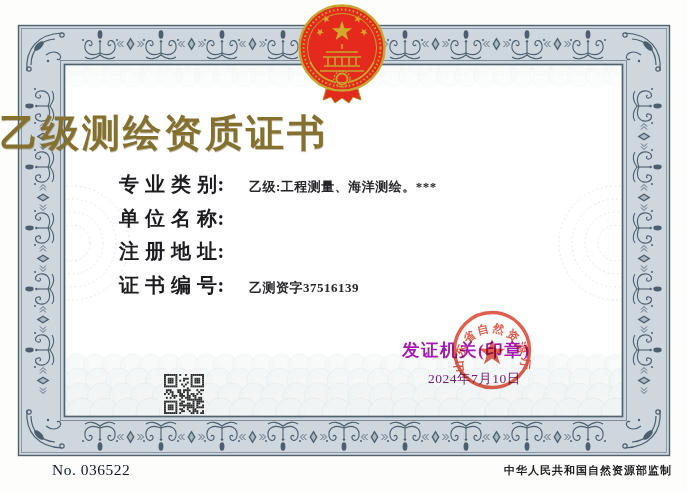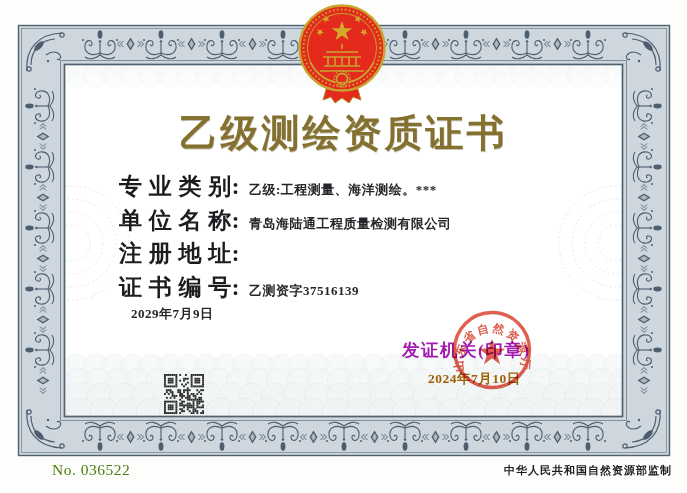--- a/index.html
+++ b/index.html
@@ -4,47 +4,47 @@
 <style>
   html,body{margin:0;padding:0;background:#ffffff;}
   .page{
     position:relative;width:687px;height:493px;overflow:hidden;
     background:#fdfdfb;
     font-family:"Liberation Serif","DejaVu Serif",serif;
   }
   .abs{position:absolute;}
   
   .cert-title{
-    left:0;top:108px;width:687px;text-align:center;
+    left:0;top:108px;width:687px;
     font-size:38px;font-weight:bold;letter-spacing:3px;
     color:var(--gold,#847130);
     text-shadow:0.5px 0.5px 0 rgba(90,75,25,.35);
   }
   
   .fields{left:119px;top:171px;width:470px;}
   .field-row{display:flex;align-items:baseline;height:33.6px;}
   .field-label{
     width:118px;flex:0 0 118px;
-    font-size:23px;font-weight:bold;color:#1c1c20;
+    font-size:20px;font-weight:bold;color:#1c1c20;
     white-space:nowrap;letter-spacing:0.5px;
   }
   .field-value{
     margin-left:12px;font-size:13px;font-weight:bold;color:#26262a;
     white-space:nowrap;letter-spacing:0.5px;
   }
   .issuer{
     left:402px;top:338px;font-size:17.5px;font-weight:bold;
     color:#a21caf;letter-spacing:1.5px;white-space:nowrap;
   }
   .issue-date{
-    left:428px;top:370px;font-size:13.5px;font-weight:bold;
-    color:#a16207;letter-spacing:0.5px;white-space:nowrap;
+    left:428px;top:370px;font-size:13.5px;font-weight:normal;
+    color:#701a75;letter-spacing:0.5px;white-space:nowrap;
   }
   .serial{
-    left:52px;top:461px;font-size:15.5px;color:#4d7c0f;letter-spacing:0.5px;
+    left:52px;top:461px;font-size:15.5px;color:#0f172a;letter-spacing:0.5px;
   }
   .footer-right{
     right:15px;top:463px;font-size:11px;font-weight:bold;color:#1d1d1f;
     letter-spacing:1px;
   }
   .seal-svg{left:450px;top:306px;mix-blend-mode:multiply;}
   .qr-svg{left:164px;top:374px;}
   .emblem-svg{left:297px;top:2px;}
   svg{display:block;}
 </style>
@@ -366,31 +366,29 @@
 
   <div class="abs cert-title">乙级测绘资质证书</div>
 
   <div class="abs fields">
     <div class="field-row">
       <span class="field-label">专 业 类 别:</span>
       <span class="field-value">乙级:工程测量、海洋测绘。***</span>
     </div>
     <div class="field-row">
       <span class="field-label">单 位 名 称:</span>
-      <span class="field-value">青岛海陆通工程质量检测有限公司</span>
     </div>
     <div class="field-row">
       <span class="field-label">注 册 地 址:</span>
     </div>
     <div class="field-row">
       <span class="field-label">证 书 编 号:</span>
       <span class="field-value">乙测资字37516139</span>
     </div>
     <div class="field-row">
-      <span class="field-value">2029年7月9日</span>
     </div>
   </div>
 
   <div class="abs issuer">发证机关(印章)</div>
   <div class="abs issue-date">2024年7月10日</div>
 
   <svg class="abs qr-svg" id="qr-svg" width="40" height="40" viewBox="0 0 21 21">
       <rect x="0" y="0" width="1" height="1" fill="#2b2b2b"></rect>
       <rect x="1" y="0" width="1" height="1" fill="#2b2b2b"></rect>
       <rect x="2" y="0" width="1" height="1" fill="#2b2b2b"></rect>

